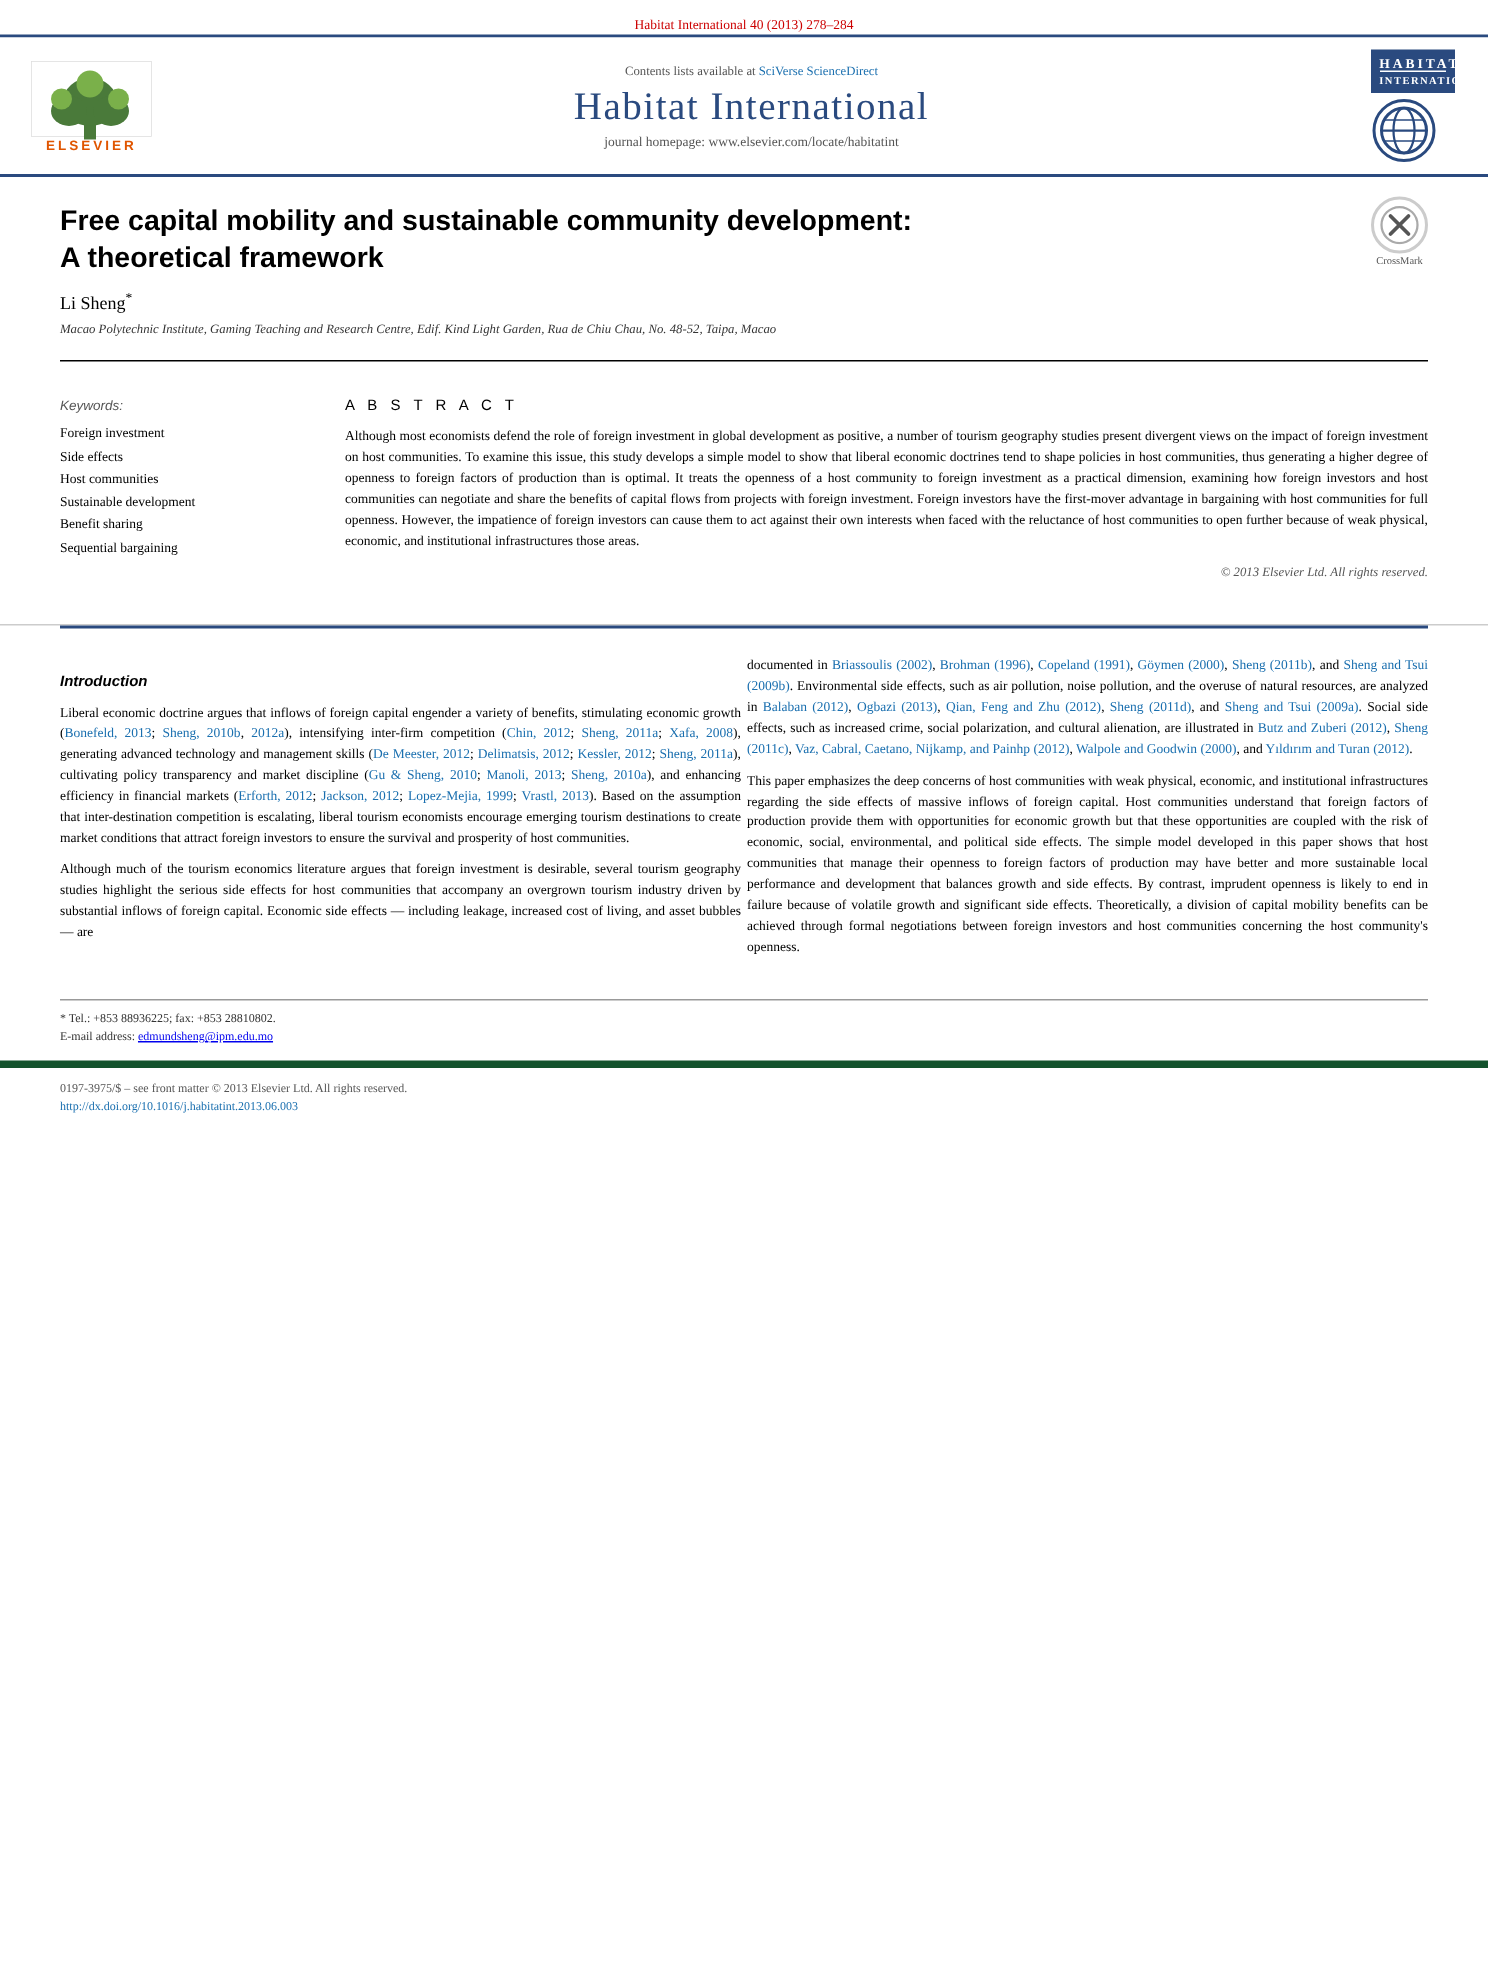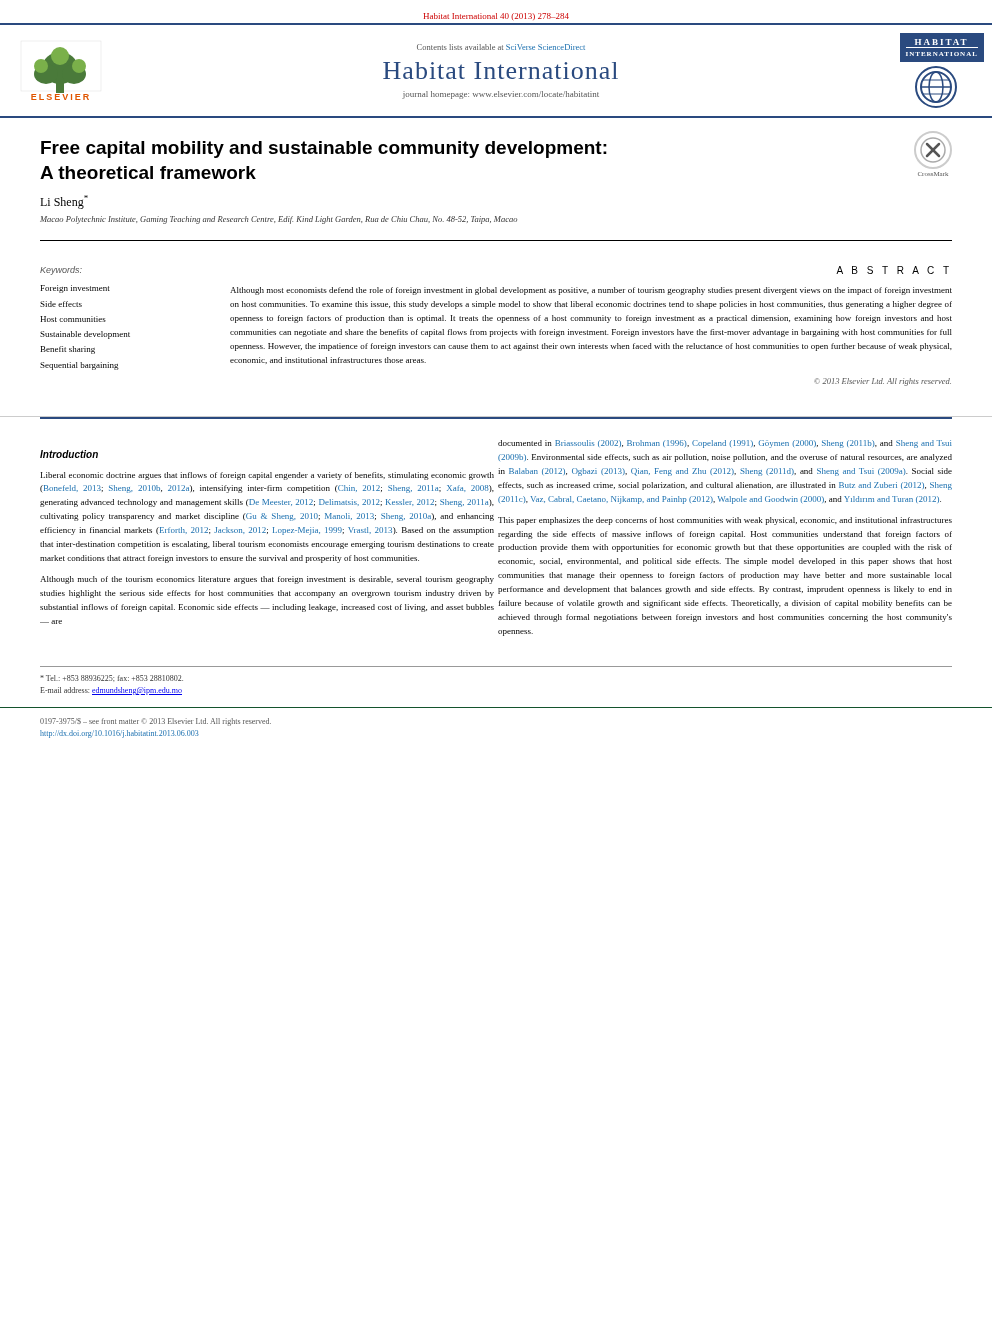--- a/index.html
+++ b/index.html
@@ -66,21 +66,21 @@
       flex-direction: column;
       align-items: center;
     }
     .habitat-logo-box {
       background: #2a4a7f;
       color: #fff;
       font-size: 7px;
       font-weight: bold;
       text-align: center;
       padding: 4px 6px;
-      width: 84px;
+      width: 56px;
       margin-left: 11px;
     }
     .habitat-logo-box .habitat-text {
       font-size: 9px;
       font-weight: bold;
       letter-spacing: 2px;
       border-bottom: 1px solid #fff;
       margin-bottom: 2px;
     }
     .habitat-logo-box .international-text {
@@ -177,21 +177,21 @@
     .keywords-list {
       list-style: none;
       font-size: 9px;
       color: #000;
       line-height: 1.7;
     }
     .abstract-col {
       flex: 1;
     }
     .abstract-title {
-      text-align: right;
+      text-align: left;
       font-size: 10px;
       letter-spacing: 3px;
       color: #000;
       font-family: Arial, sans-serif;
       margin-bottom: 8px;
       font-weight: normal;
     }
     .abstract-text {
       font-size: 9px;
       line-height: 1.55;
@@ -260,21 +260,21 @@
     .footnote-text {
       font-size: 8px;
       color: #333;
       line-height: 1.5;
     }
     .footer-bar {
       display: flex;
       justify-content: space-between;
       align-items: center;
       padding: 8px 40px 6px 40px;
-      border-top: 1px solid #14532d;
+      border-top: 5px solid #14532d;
       margin-top: 10px;
     }
     .footer-left {
       font-size: 8px;
       color: #555;
       line-height: 1.5;
     }
     .footer-left a {
       color: #1a6faf;
       text-decoration: none;

